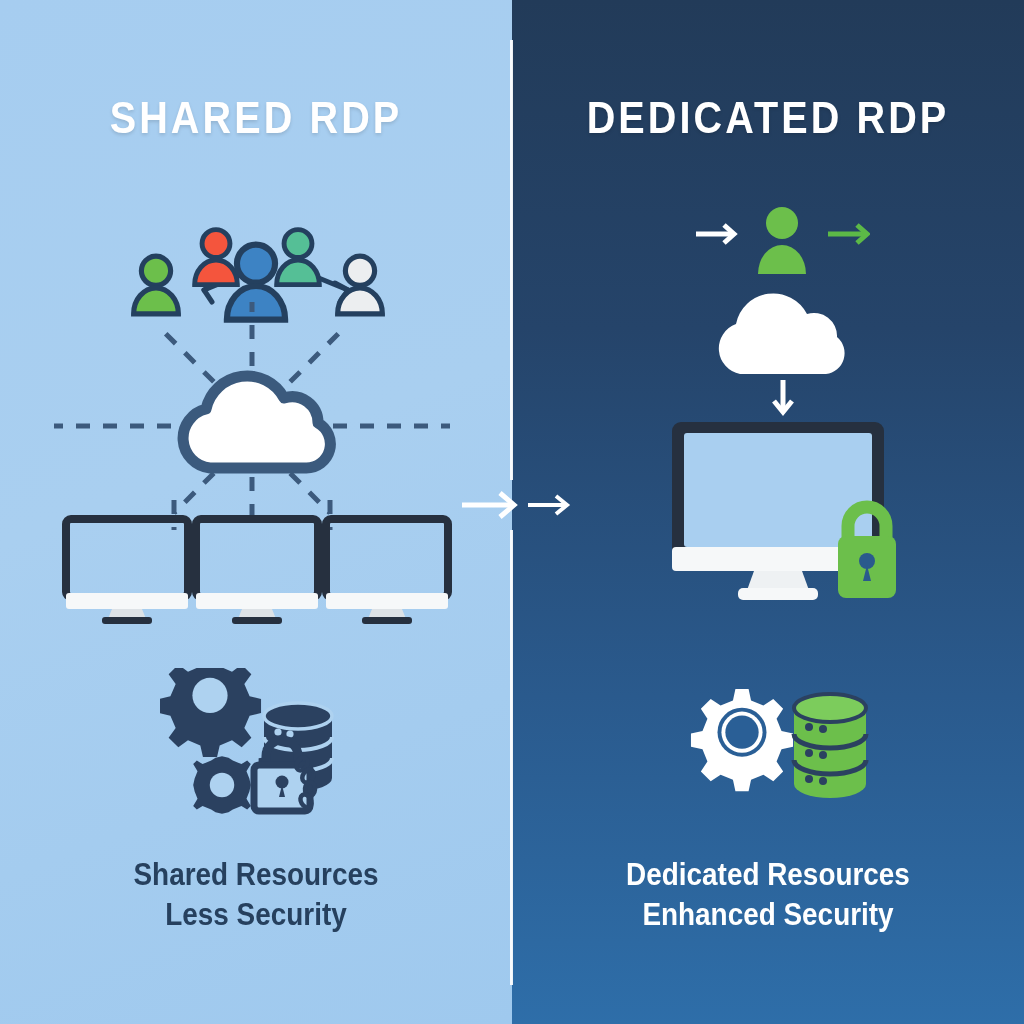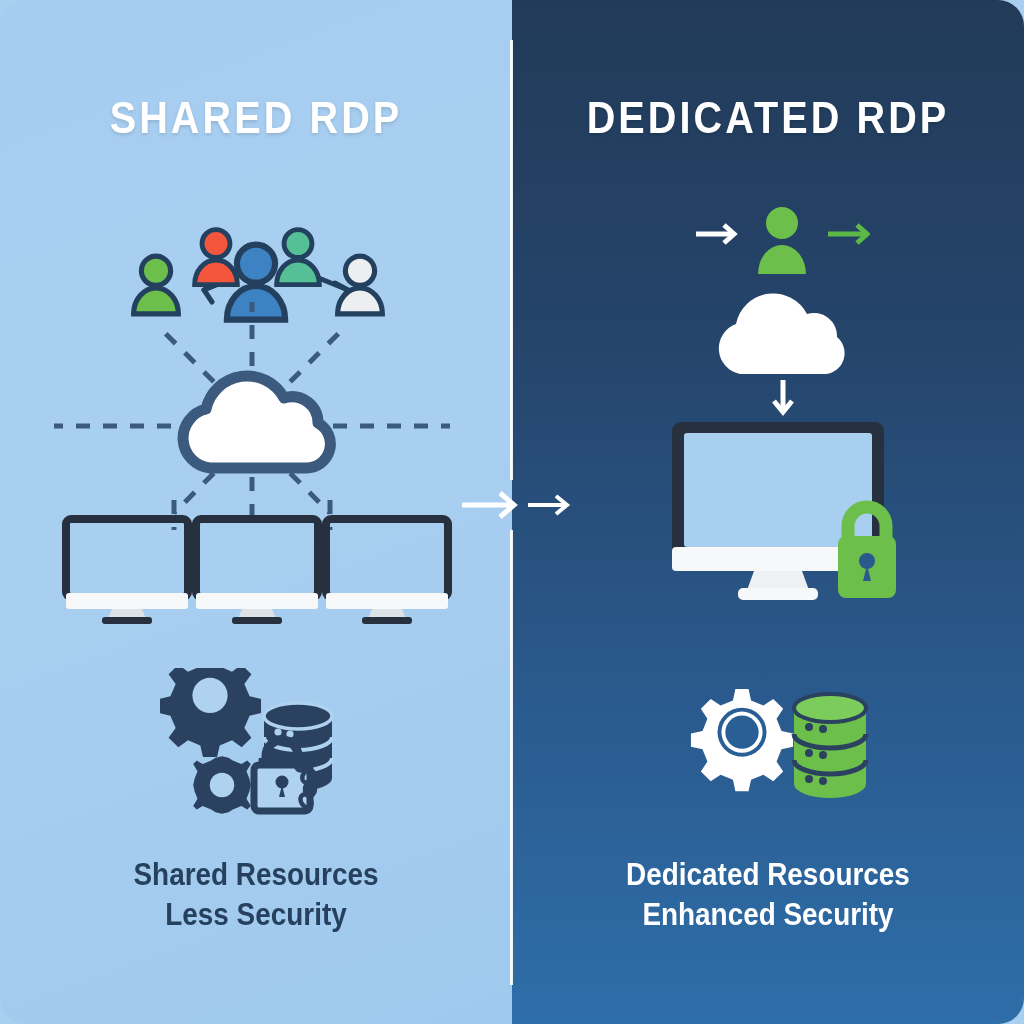--- a/index.html
+++ b/index.html
@@ -1,21 +1,21 @@
 <!DOCTYPE html>
 <html><head>
 <meta charset="utf-8">
 <style>
   html,body{margin:0;padding:0;}
   body{
     width:1024px;height:1024px;overflow:hidden;
     font-family:"Liberation Sans",sans-serif;
     background:#a9cff0;
   }
-  #stage{position:relative;width:1024px;height:1024px;overflow:hidden;border-radius:26px;}
+  #stage{position:relative;width:1024px;height:1024px;overflow:hidden;}
 
   
   .panel{position:absolute;top:0;height:1024px;}
   #panel-left{left:0;width:512px;background:linear-gradient(160deg,#a6cdf0 0%,#a9cff0 45%,#9fc9ee 100%);}
   #panel-right{left:512px;width:512px;background:linear-gradient(180deg,#223b59 0%,#25446a 32%,#2a5a8d 68%,#2e6ea9 100%);}
 
   
   #divider-top,#divider-bottom{
     position:absolute;left:510px;width:3px;background:#ffffff;opacity:.92;
   }

